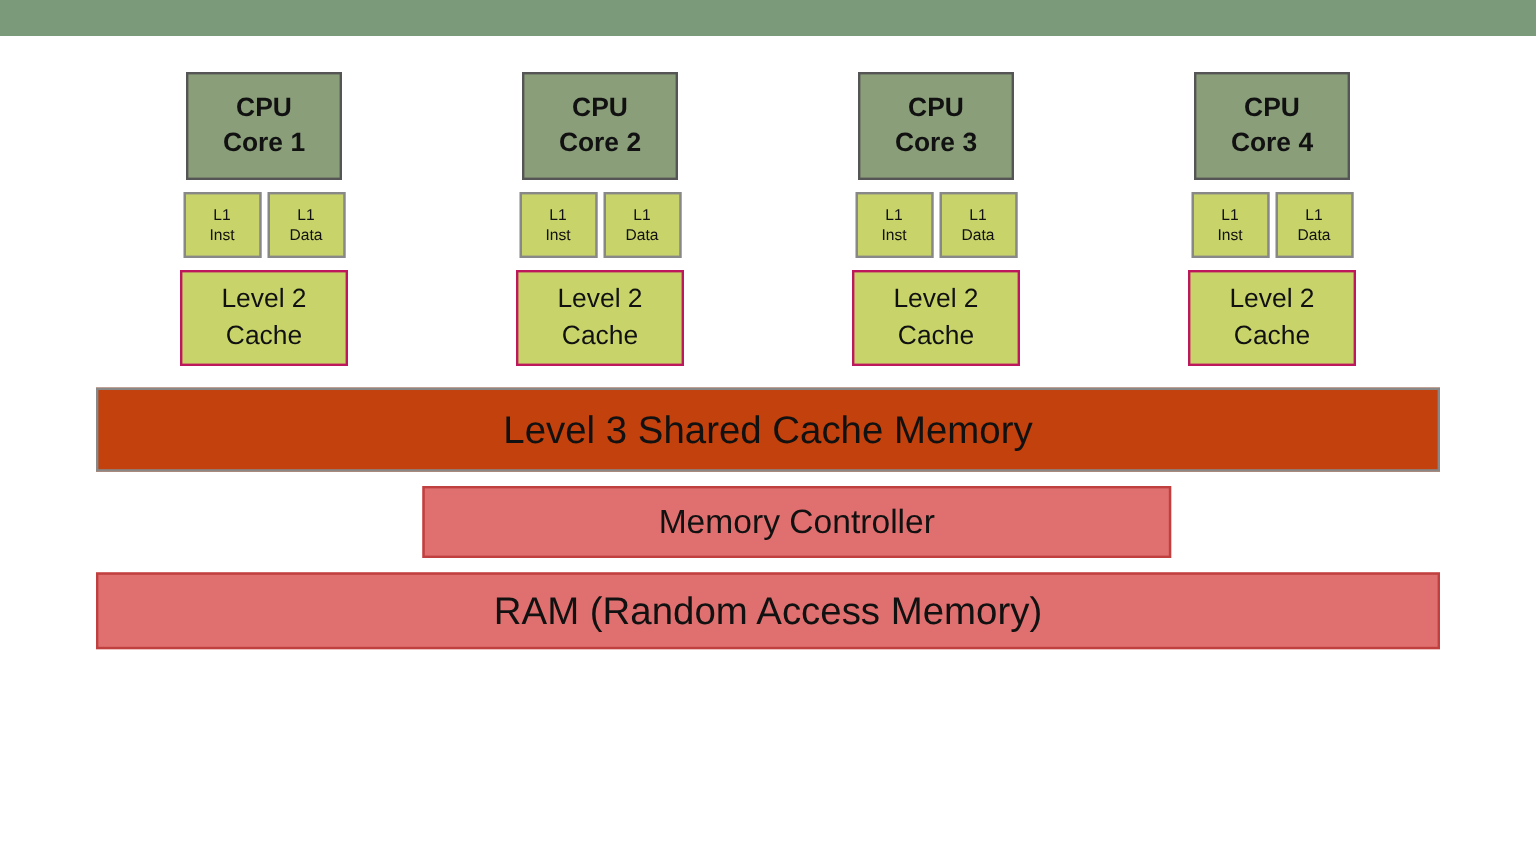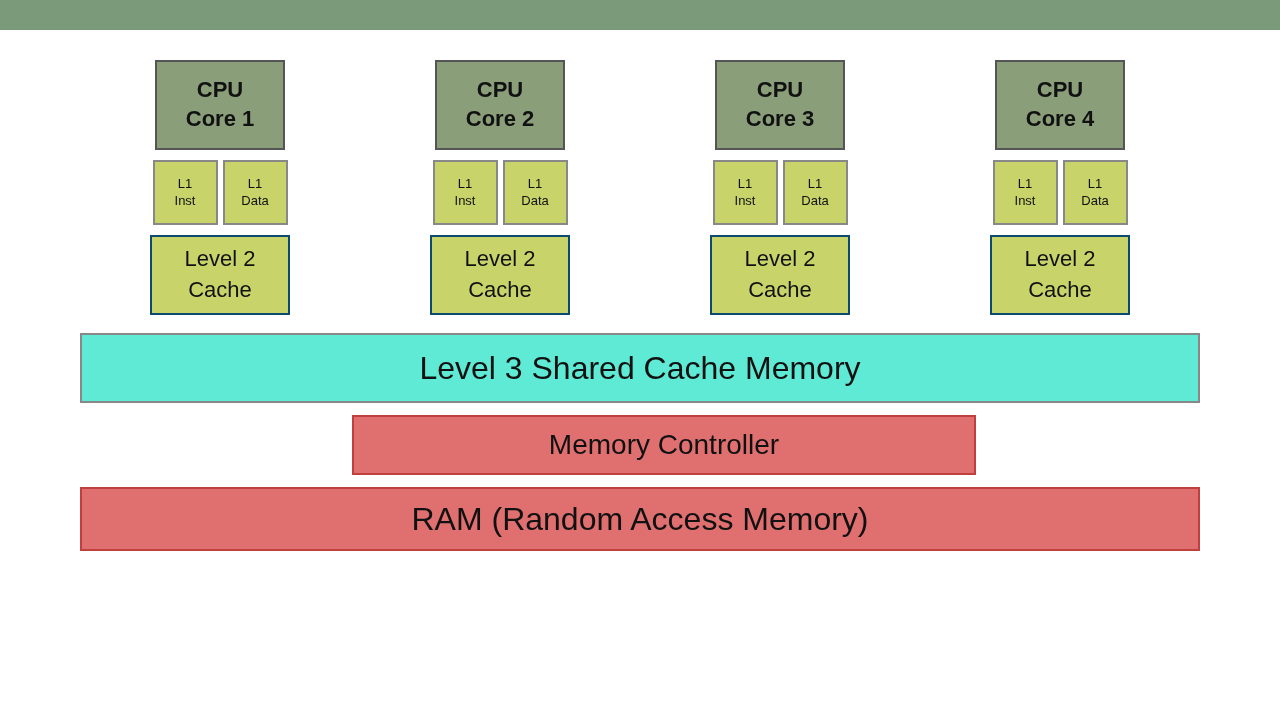--- a/index.html
+++ b/index.html
@@ -53,56 +53,56 @@
       margin-bottom: 10px;
     }
     .l1-group {
       display: flex;
       gap: 5px;
     }
     .l1-box {
       background: #c8d46a;
       border: 2px solid #888;
       width: 65px;
-      height: 65px;
+      height: 55px;
       display: flex;
       align-items: center;
       justify-content: center;
       text-align: center;
       font-size: 13px;
       color: #111;
       line-height: 1.3;
     }
     
     .l2-row {
       display: flex;
       justify-content: space-around;
       width: 100%;
       margin-bottom: 18px;
     }
     .l2-box {
       background: #c8d46a;
-      border: 2px solid #0c4a6e;
+      border: 2px solid #be185d;
       width: 140px;
       height: 80px;
       display: flex;
       align-items: center;
       justify-content: center;
       text-align: center;
       font-size: 22px;
       color: #111;
       line-height: 1.4;
     }
     
     .l3-row {
       width: 100%;
       margin-bottom: 12px;
     }
     .l3-box {
-      background: #5eead4;
+      background: #c2410c;
       border: 2px solid #888;
       width: 100%;
       height: 70px;
       display: flex;
       align-items: center;
       justify-content: center;
       font-size: 32px;
       color: #111;
       font-weight: normal;
     }

